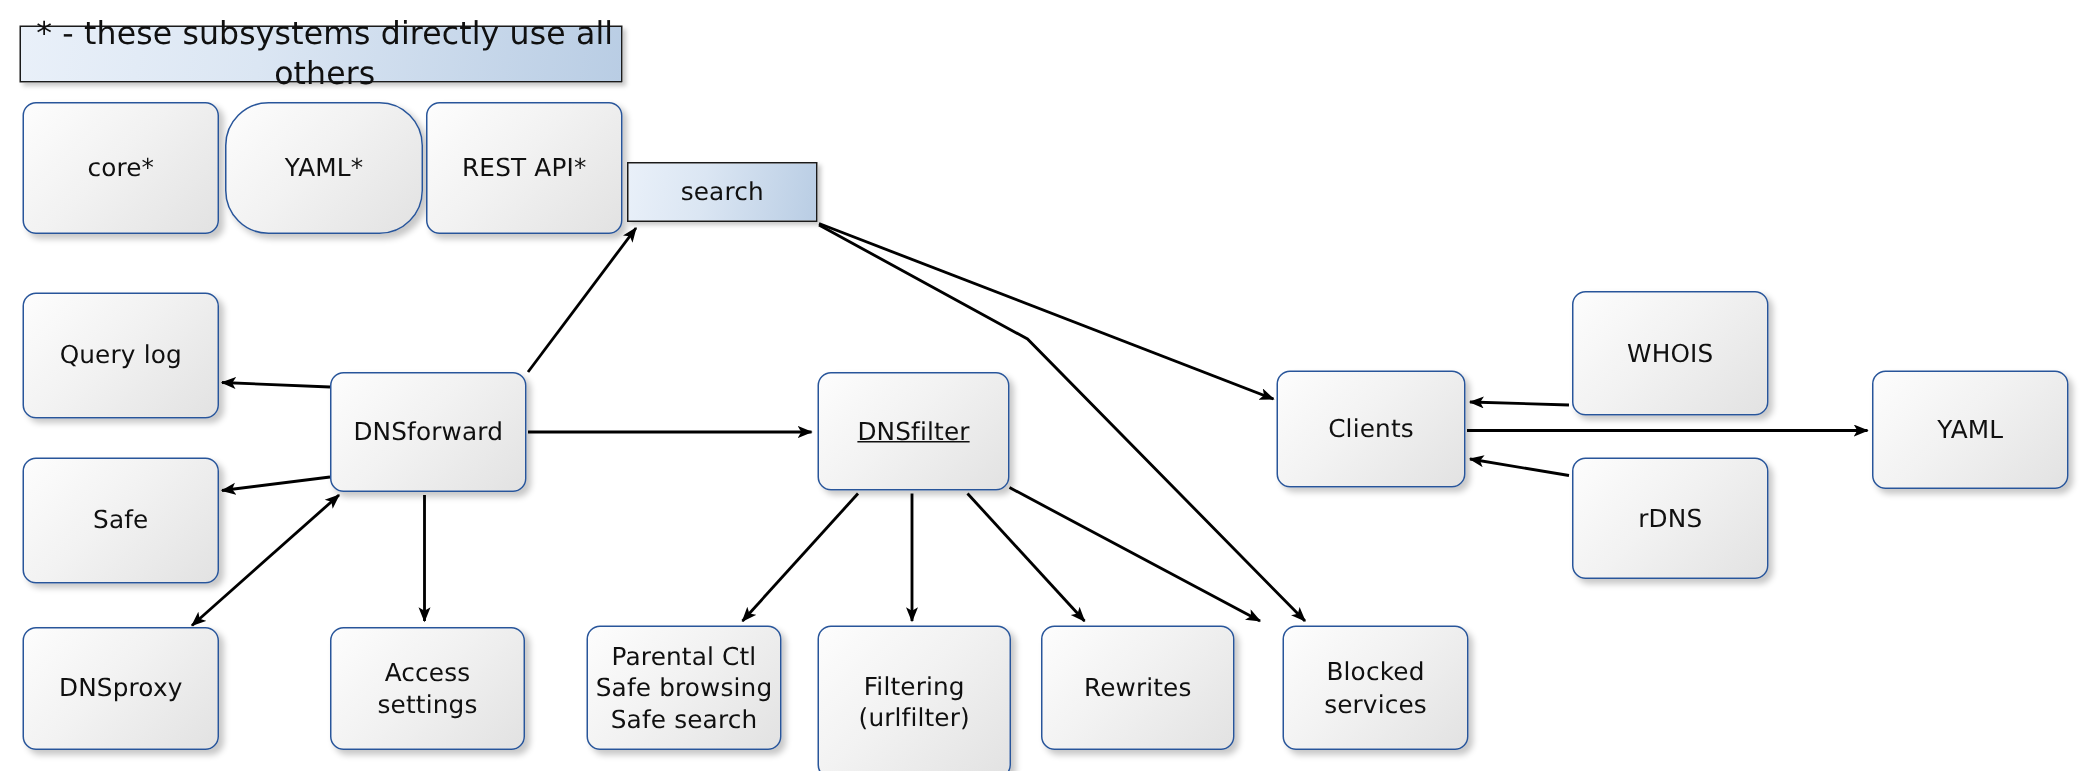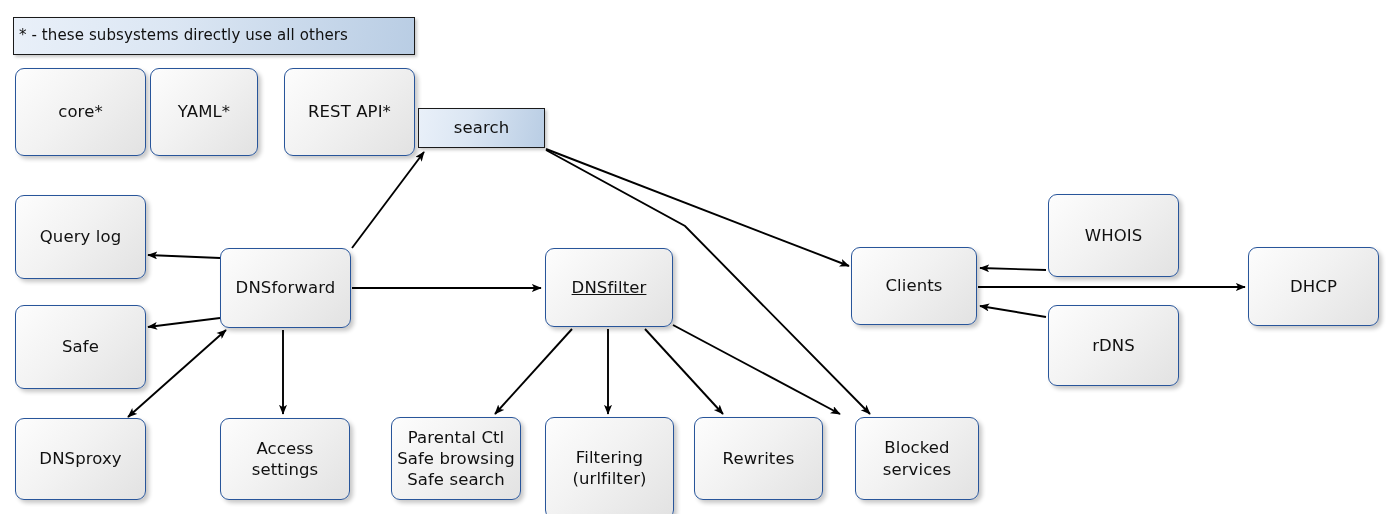--- a/index.html
+++ b/index.html
@@ -44,21 +44,21 @@
   }
   .node.blue {
     border: 1.6px solid #1a1a1a;
     border-radius: 0;
     background: linear-gradient(100deg, #e9f0f9 0%, #dbe6f3 40%, #b9cde4 100%);
     box-shadow: 2px 2px 3px rgba(0,0,0,0.22);
   }
   .node.legend {
     justify-content: flex-start;
     padding-left: 5px;
-    font-size: 15px;
+    font-size: 21px;
   }
 </style>
 </head>
 <body>
 
 <div id="diagram-root">
 
   <svg class="layer" viewBox="0 0 1393 514" xmlns="http://www.w3.org/2000/svg">
     <defs>
       <marker id="ah" markerWidth="12" markerHeight="12" refX="9.2" refY="4" orient="auto" markerUnits="userSpaceOnUse">
@@ -82,41 +82,41 @@
         <polyline points="645,329 723,414" marker-end="url(#ah)"></polyline>
         <polyline points="673,325 840,414" marker-end="url(#ah)"></polyline>
         <polyline points="1046,270 980,268" marker-end="url(#ah)"></polyline>
         <polyline points="1046,317 980,306" marker-end="url(#ah)"></polyline>
         <polyline points="978,287 1245,287" marker-end="url(#ah)"></polyline>
       </g>
   </svg>
 
   <div id="nodes-layer">
       <div class="node" style="left: 15px; top: 68px; width: 131px; height: 88px;"><span>core*</span></div>
-      <div class="node" style="left: 150px; top: 68px; width: 108px; height: 88px;"><span>YAML*</span></div>
+      <div class="node" style="left: 150px; top: 68px; width: 132px; height: 88px; border-radius: 29px;"><span>YAML*</span></div>
       <div class="node" style="left: 284px; top: 68px; width: 131px; height: 88px; align-items: center;"><span>REST API*</span></div>
       <div class="node blue" style="left: 418px; top: 108px; width: 127px; height: 40px;"><span>search</span></div>
       <div class="node" style="left: 15px; top: 195px; width: 131px; height: 84px;"><span>Query log</span></div>
       <div class="node" style="left: 15px; top: 305px; width: 131px; height: 84px;"><span>Safe</span></div>
       <div class="node" style="left: 15px; top: 418px; width: 131px; height: 82px;"><span>DNSproxy</span></div>
       <div class="node" style="left: 220px; top: 248px; width: 131px; height: 80px;"><span>DNSforward</span></div>
       <div class="node" style="left: 220px; top: 418px; width: 130px; height: 82px;"><span>Access
 settings</span></div>
       <div class="node" style="left: 545px; top: 248px; width: 128px; height: 79px; text-decoration: underline;"><span>DNSfilter</span></div>
       <div class="node" style="left: 391px; top: 417px; width: 130px; height: 83px;"><span>Parental Ctl
 Safe browsing
 Safe search</span></div>
       <div class="node" style="left: 545px; top: 417px; width: 129px; height: 102px;"><span>Filtering
 (urlfilter)</span></div>
       <div class="node" style="left: 694px; top: 417px; width: 129px; height: 83px;"><span>Rewrites</span></div>
       <div class="node" style="left: 855px; top: 417px; width: 124px; height: 83px;"><span>Blocked
 services</span></div>
       <div class="node" style="left: 851px; top: 247px; width: 126px; height: 78px; align-items: center;"><span>Clients</span></div>
       <div class="node" style="left: 1048px; top: 194px; width: 131px; height: 83px;"><span>WHOIS</span></div>
       <div class="node" style="left: 1048px; top: 305px; width: 131px; height: 81px;"><span>rDNS</span></div>
-      <div class="node" style="left: 1248px; top: 247px; width: 131px; height: 79px;"><span>DHCP</span></div>
+      <div class="node" style="left: 1248px; top: 247px; width: 131px; height: 79px;"><span>YAML</span></div>
     </div>
 
   <div class="node blue legend" id="legend-box" style="left: 13px; top: 17px; width: 402px; height: 38px;">
     <span>* - these subsystems directly use all others</span>
   </div>
 
 </div>
 
 </body></html>

